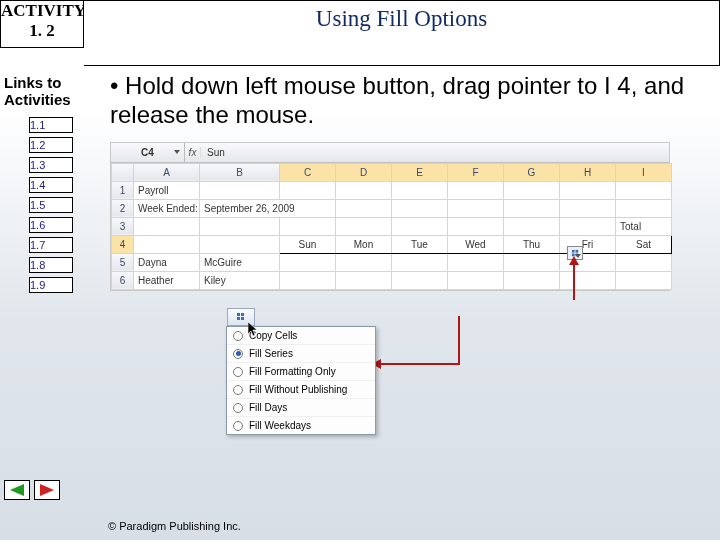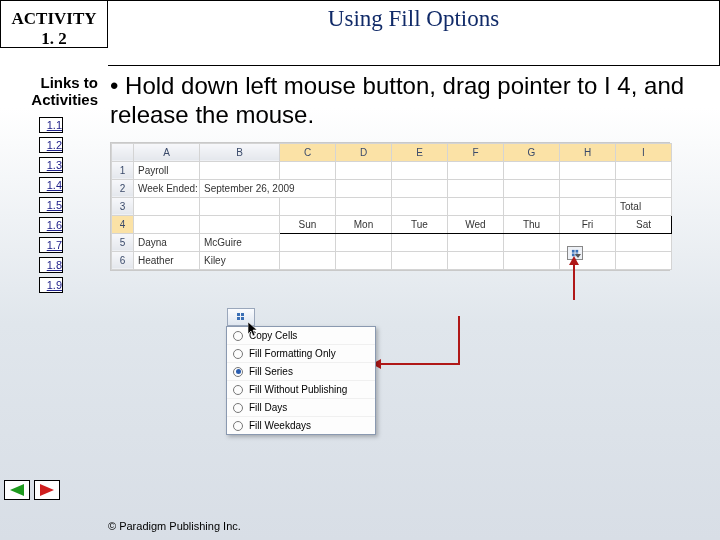--- a/index.html
+++ b/index.html
@@ -10,65 +10,64 @@
   }
   .slide {
     width: 720px;
     height: 540px;
     position: relative;
     background: linear-gradient(180deg, #fff 0%, #fff 20%, #e0e6ec 60%, #d8dee6 100%);
     overflow: hidden;
   }
   .header-row { display: flex; height: 66px; }
   .activity-chip {
-    width: 108px;
+    width: 84px;
     height: 48px;
     border: 1px solid #000;
     background: #fff;
     text-align: center;
     font-family: "Times New Roman", serif;
     font-weight: bold;
     font-size: 17px;
     line-height: 1.15;
-    padding-top: 8px;
+    padding-top: 0;
   }
   .title-bar {
     flex: 1;
     border: 1px solid #000;
     border-left: none;
     background: #fff;
     text-align: center;
     font-family: "Times New Roman", serif;
     font-size: 23px;
     color: #102a68;
     padding: 4px 0;
     line-height: 1.2;
   }
   .body-row { display: flex; }
   .sidebar {
     width: 102px;
     padding: 8px 4px 0 4px;
-    text-align: right;
+    text-align: left;
   }
   .links-label {
     font-family: Arial, sans-serif;
     font-size: 15px;
     font-weight: bold;
     color: #000;
     line-height: 1.15;
     margin-bottom: 8px;
   }
   .nav-link {
     display: block;
-    width: 24px;
+    width: 44px;
     margin: 0 auto 4px auto;
     border: 1px solid #000;
     background: #fff;
     font-size: 11px;
-    text-decoration: underline;
     color: #20218a;
     padding: 1px 0;
     cursor: pointer;
   }
   .content {
     flex: 1;
     padding: 6px 14px 0 8px;
     position: relative;
   }
   .bullet-text {
@@ -286,20 +285,25 @@
       <a class="nav-link">1.6</a>
       <a class="nav-link">1.7</a>
       <a class="nav-link">1.8</a>
       <a class="nav-link">1.9</a>
     </div>
 
     <div class="content">
       <div class="bullet-text">• Hold down left mouse button, drag pointer to I 4, and release the mouse.</div>
 
       <div class="excel-block">
+        <div class="name-bar">
+          <div class="name-box">C4</div>
+          <div class="fx">fx</div>
+          <div class="formula-val">Sun</div>
+        </div>
         <table class="sheet">
           <colgroup>
             <col style="width:22px">
               <col style="width:66px">
               <col style="width:80px">
             <col style="width:56px">
               <col style="width:56px">
               <col style="width:56px">
             <col style="width:56px">
               <col style="width:56px">
@@ -420,26 +424,26 @@
           <rect x="5" y="1" width="3" height="3" fill="#3a6fb5"></rect>
           <rect x="1" y="5" width="3" height="3" fill="#3a6fb5"></rect>
           <rect x="5" y="5" width="3" height="3" fill="#3a6fb5"></rect>
         </svg>
     </div>
     <div class="menu-item">
         <span class="radio"></span>
         <span>Copy Cells</span>
       </div>
     <div class="menu-item">
+        <span class="radio checked"></span>
+        <span>Fill Series</span>
+      </div>
+    <div class="menu-item">
         <span class="radio"></span>
         <span>Fill Formatting Only</span>
-      </div>
-    <div class="menu-item">
-        <span class="radio checked"></span>
-        <span>Fill Series</span>
       </div>
     <div class="menu-item">
         <span class="radio"></span>
         <span>Fill Without Publishing</span>
       </div>
     <div class="menu-item">
         <span class="radio"></span>
         <span>Fill Days</span>
       </div>
     <div class="menu-item">

